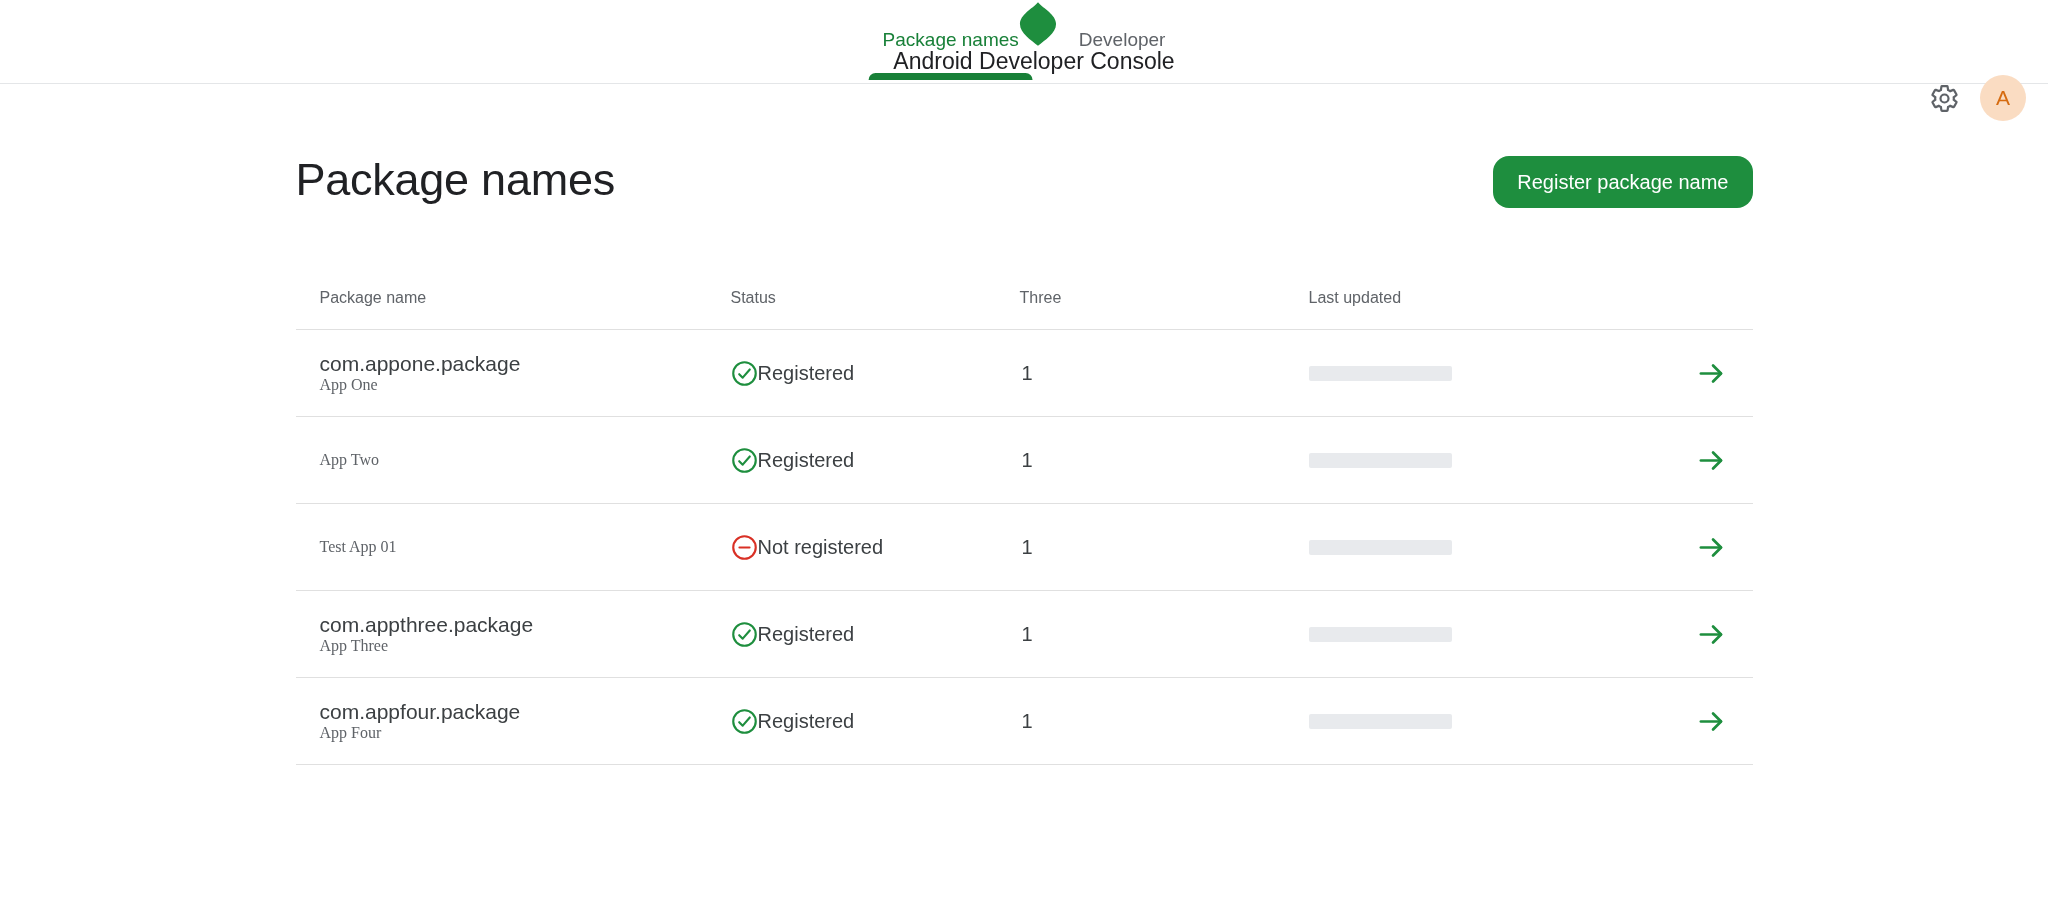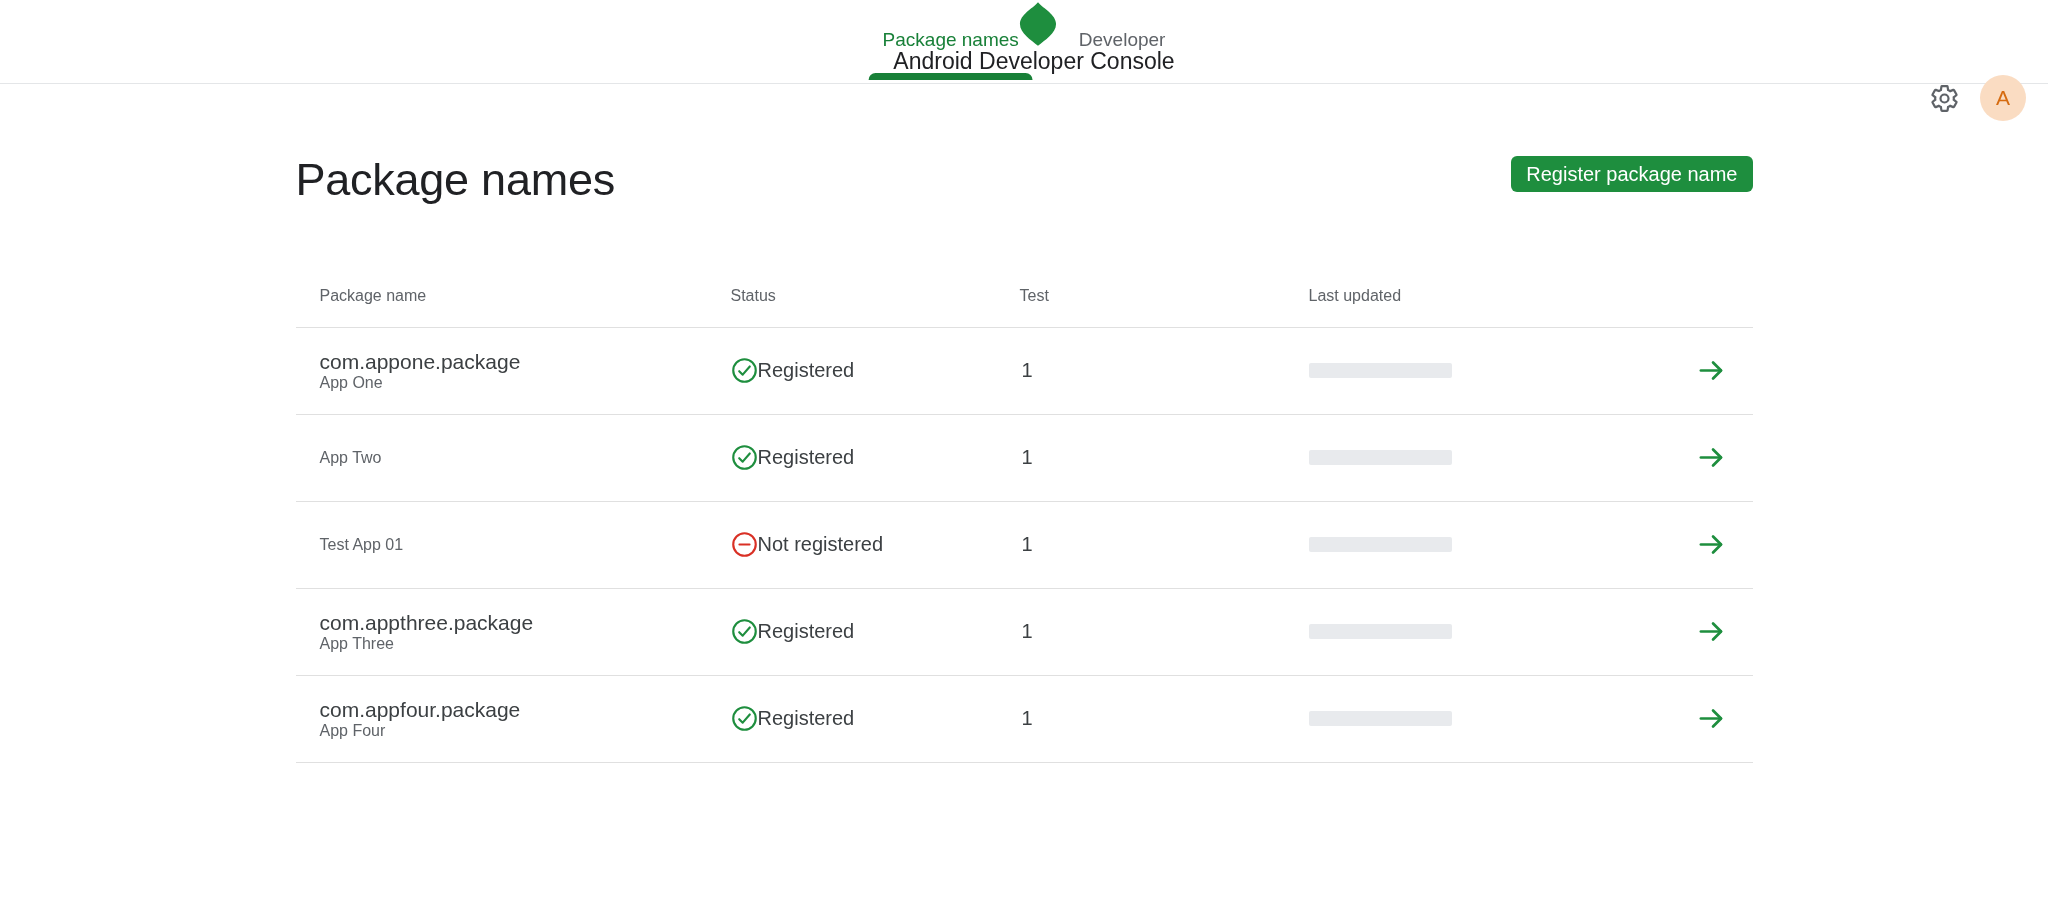--- a/index.html
+++ b/index.html
@@ -29,31 +29,31 @@
   .tab.active{color:var(--tab-green);}
   .tab .indicator{display:none;}
   .tab.active .indicator{display:block;position:absolute;left:0;right:0;bottom:0;height:7px;background:var(--tab-green);border-radius:8px 8px 0 0;}
   .topbar-right{margin-left:auto;display:flex;align-items:center;gap:20px;padding-right:22px;}
   .gear-btn{width:31px;height:31px;display:flex;align-items:center;justify-content:center;cursor:pointer;background:none;border:none;padding:0;}
   .avatar{width:46px;height:46px;border-radius:50%;background:var(--avatar-bg);color:var(--avatar-text);display:flex;align-items:center;justify-content:center;font-size:21px;font-weight:500;cursor:pointer;}
   
   .content{width:1457px;margin:0 auto;}
   .page-header{margin-top:70px;display:flex;justify-content:space-between;align-items:flex-start;}
   .page-title{font-size:45px;font-weight:400;margin:0;line-height:1.15;letter-spacing:-0.25px;color:var(--text);}
-  .register-btn{background:var(--green);color:#fff;border:none;border-radius:6px;height:36px;padding:0 15px;font-size:20px;font-weight:500;font-family:inherit;cursor:pointer;margin-top:2px;white-space:nowrap;}
+  .register-btn{background:var(--green);color:#fff;border:none;border-radius:16px;height:52px;padding:0 24px;font-size:20px;font-weight:500;font-family:inherit;cursor:pointer;margin-top:2px;white-space:nowrap;}
   
   .table{margin-top:56px;}
   .tgrid{display:grid;grid-template-columns:435px 289px 289px 387px 57px;align-items:center;}
   .thead{padding:25px 0 22px 0;border-bottom:1px solid var(--border);}
   .th{font-size:16px;color:var(--text2);}
   .th.first{padding-left:24px;}
   .trow{height:87px;border-bottom:1px solid var(--border);cursor:pointer;}
   .name-cell{padding-left:24px;display:flex;flex-direction:column;}
   .pkg{font-size:21px;color:var(--cell-text);}
-  .app{font-size:16px;color:var(--text2);}
+  .app{font-size:16px;color:var(--text2);font-family:Liberation Serif, serif;}
   .status-cell{display:flex;align-items:center;gap:0;font-size:20px;color:var(--cell-text);}
   .sicon{width:27px;height:27px;display:flex;flex:0 0 auto;}
   .keys-cell{font-size:20px;color:var(--cell-text);padding-left:2px;}
   .skeleton{width:143px;height:15px;background:var(--skeleton);border-radius:2px;}
   .arrow-cell{display:flex;justify-content:flex-end;padding-right:26px;}
   .arrow-btn{background:none;border:none;padding:0;cursor:pointer;width:31px;height:31px;display:flex;}
 </style>
 </head>
 <body>
 
@@ -91,21 +91,21 @@
 
   <div class="page-header">
     <h1 class="page-title">Package names</h1>
     <button class="register-btn">Register package name</button>
   </div>
 
   <section class="table">
     <div class="tgrid thead">
       <div class="th first">Package name</div>
       <div class="th">Status</div>
-      <div class="th">Test</div>
+      <div class="th">Three</div>
       <div class="th">Last updated</div>
       <div class="th"></div>
     </div>
     <div id="table-body">
         <div class="tgrid trow">
     <div class="name-cell">
       <div class="pkg">com.appone.package</div>
       <div class="app">App One</div>
     </div>
     <div class="status-cell">

